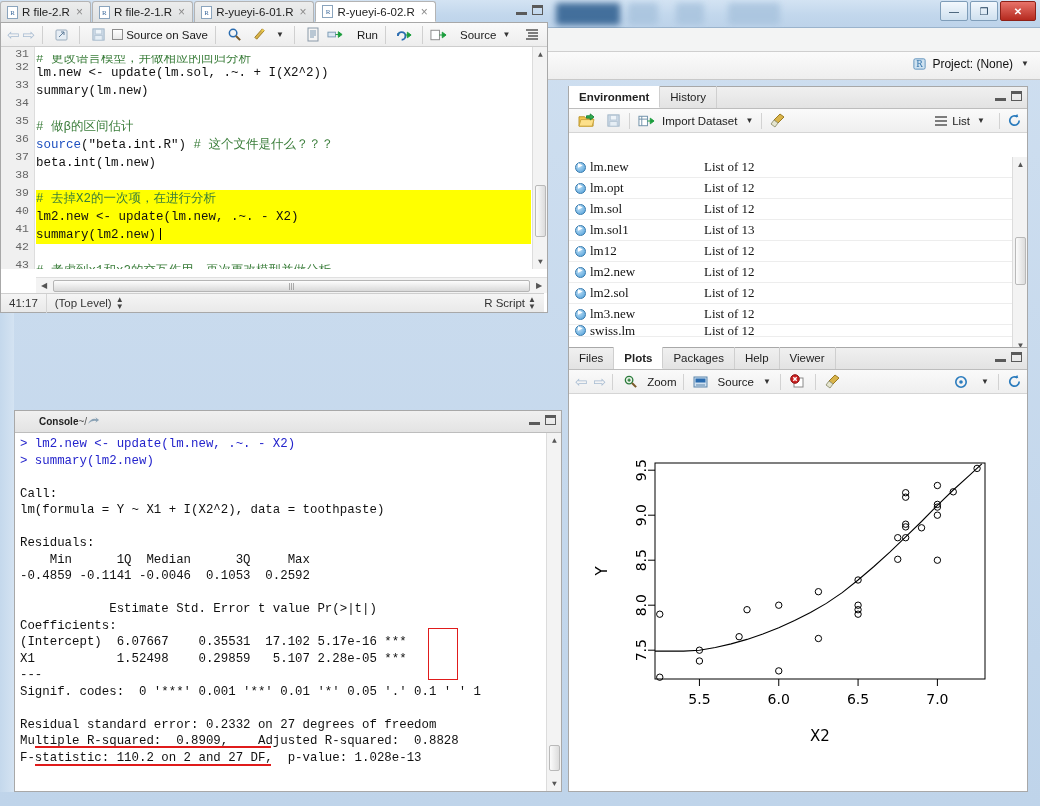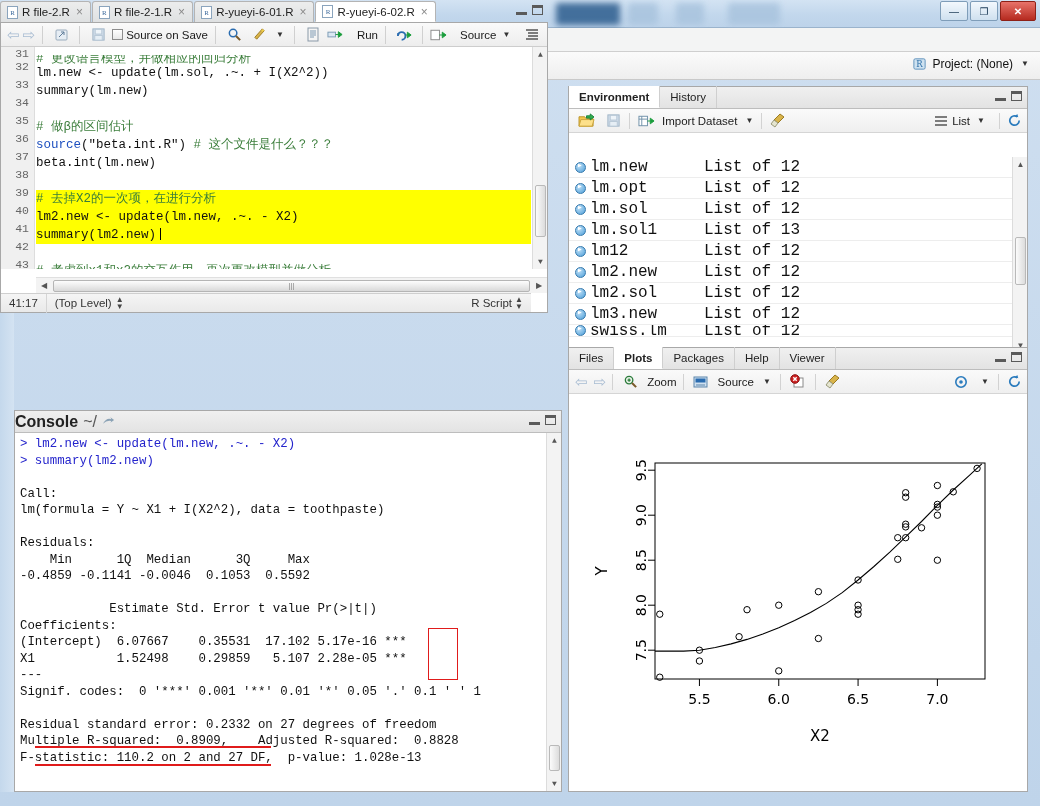--- a/index.html
+++ b/index.html
@@ -137,31 +137,31 @@
   .sc-arrow { width: 15px; height: 15px; display: flex; align-items: center; justify-content: center; font-size: 8px; color: #555; }
   .sc-thumb { position: absolute; left: 2px; width: 11px; background: linear-gradient(to right,#fbfbfb,#dcdcdc); border: 1px solid #b9b9b9; border-radius: 2px; }
 
   .hscroll {
     position: absolute; left: 35px; right: 0; bottom: 19px; height: 16px;
     background: #f3f3f3; border-top: 1px solid #e0e0e0; display: flex; align-items: center;
   }
   .h-arrow { width: 16px; text-align: center; font-size: 8px; color: #555; }
   .h-thumb { flex: 1; height: 12px; margin: 0 1px; background: linear-gradient(to bottom,#fdfdfd,#d9d9d9); border: 1px solid #b5b5b5; border-radius: 2px; text-align: center; font-size: 8px; color: #888; line-height: 10px; }
   .srcstatus {
-    position: absolute; left: 0; right: 16px; bottom: 0; height: 19px;
+    position: absolute; left: 0; right: 3px; bottom: 0; height: 19px;
     background: linear-gradient(to bottom,#f5f5f5,#e9e9e9); border-top: 1px solid #cfcfcf;
     display: flex; align-items: center; font-size: 11.5px; color: #333;
   }
   .ss-cell { padding: 0 8px; border-right: 1px solid #d5d5d5; height: 19px; line-height: 19px; }
   .ss-right { margin-left: auto; padding-right: 8px; display: flex; align-items: center; gap: 3px; }
   .updown { font-size: 8px; line-height: 7px; color: #444; }
 
   
   #conpanel { left: 14px; top: 410px; width: 548px; height: 382px; }
-  .conhdr-title { padding-left: 0; display: flex; align-items: center; gap: 5px; font-size: 16px; }
+  .conhdr-title { padding-left: 24px; display: flex; align-items: center; font-size: 10px; }
   .conbody {
     position: absolute; left: 0; right: 0; top: 22px; bottom: 0; background: #fff;
     font-family: "Liberation Mono", monospace; font-size: 12.4px; overflow: hidden;
   }
   .conlines { padding: 3px 0 0 5px; }
   .conline { height: 16.5px; line-height: 16.5px; white-space: pre; color: #111; }
   .cmdline { color: #2424cc; }
   .cursorbar { display: inline-block; width: 1px; height: 12px; background: #000; vertical-align: -2px; margin-left: 4px;}
   .redbox { position: absolute; border: 1.6px solid #e01b1b; }
   .redline { position: absolute; height: 1.6px; background: #e01b1b; }
@@ -182,21 +182,21 @@
     padding-left: 7px; gap: 5px; font-size: 11.5px; position: relative; margin-top: 28px;
   }
   .searchbox {
     position: absolute; right: 22px; top: 3px; width: 118px; height: 17px;
     background: #fff; border: 1px solid #b5b5b5; border-radius: 2px;
     display: flex; align-items: center; padding-left: 4px;
   }
   .envlist { position: absolute; left: 0; right: 0; top: 70px; bottom: 0; overflow: hidden; background: #fff; }
   .envrow {
     height: 21px; display: flex; align-items: center;
-    border-bottom: 1px solid #ededed; font-family: Liberation Mono, monospace; font-size: 16px;
+    border-bottom: 1px solid #ededed; font-family: Liberation Serif, serif; font-size: 13px;
   }
   .envname { width: 135px; display: flex; align-items: center; gap: 4px; padding-left: 6px; color: #111; }
   .envval { color: #111; }
   .expand {
     width: 11px; height: 11px; border-radius: 50%;
     background: radial-gradient(circle at 35% 30%,#bfe0f7,#4d9ed8);
     border: 1px solid #3579ad; position: relative;
   }
   .expand::after { content: "▶"; position: absolute; left: 2px; top: -2px; font-size: 6px; color: #fff; }
 
@@ -503,21 +503,21 @@
     <div class="conbody">
       <div class="conlines">
         <div class="conline cmdline">&gt; lm2.new &lt;- update(lm.new, .~. - X2)</div>
         <div class="conline cmdline">&gt; summary(lm2.new)</div>
         <div class="conline"></div>
         <div class="conline">Call:</div>
         <div class="conline">lm(formula = Y ~ X1 + I(X2^2), data = toothpaste)</div>
         <div class="conline"></div>
         <div class="conline">Residuals:</div>
         <div class="conline">    Min      1Q  Median      3Q     Max </div>
-        <div class="conline">-0.4859 -0.1141 -0.0046  0.1053  0.5592 </div>
+        <div class="conline">-0.4859 -0.1141 -0.0046  0.1053  0.2592 </div>
         <div class="conline"></div>
         <div class="conline">            Estimate Std. Error t value Pr(&gt;|t|)    </div>
         <div class="conline">Coefficients:</div>
         <div class="conline">(Intercept)  6.07667    0.35531  17.102 5.17e-16 ***</div>
         <div class="conline">X1           1.52498    0.29859   5.107 2.28e-05 ***</div>
         <div class="conline">---</div>
         <div class="conline">Signif. codes:  0 '***' 0.001 '**' 0.01 '*' 0.05 '.' 0.1 ' ' 1</div>
         <div class="conline"></div>
         <div class="conline">Residual standard error: 0.2332 on 27 degrees of freedom</div>
         <div class="conline">Multiple R-squared:  0.8909,	Adjusted R-squared:  0.8828 </div>

